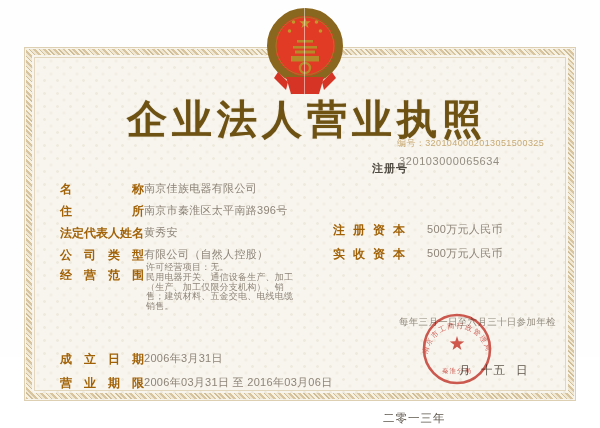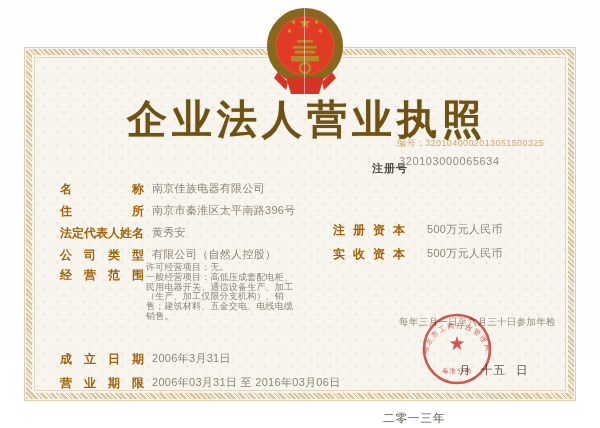--- a/index.html
+++ b/index.html
@@ -34,21 +34,21 @@
   .reg-label { position:absolute; left:372px; top:161px; font-size:11px;
                color:#4f4a42; font-weight:bold; letter-spacing:1px;text-align:center; }
   .reg-value { position:absolute; left:399px; top:155px; font-size:11px;
                color:#928c81; letter-spacing:.6px; }
 
   .row { position:absolute; font-size:12px; white-space:nowrap; }
   .flabel { display:inline-block; vertical-align:top; color:#a16207; font-weight:bold;
             text-align:justify; text-align-last:justify; -moz-text-align-last:justify; }
   .flabel.w84 { width:84px; }
   .flabel.w72 { width:72px; }
-  .fvalue { color:#8d8478; font-size:11px; margin-left:8px; letter-spacing:.3px; }
+  .fvalue { color:#8d8478; font-size:11px; margin-left:0; letter-spacing:.3px; }
 
   .scope-lines { position:absolute; left:146px; top:263px; width:170px;
                  font-size:9px; line-height:9.8px; color:#8d8478; letter-spacing:.2px; }
 
   .note { position:absolute; font-size:9.5px; color:#928b7f; letter-spacing:.3px; }
   .date-part { position:absolute; top:363px; font-size:11.5px; color:#5e574d;
                letter-spacing:1px; }
 
   .seal { position:absolute; left:419px; top:310px; width:76px; height:78px;
           opacity:.82; mix-blend-mode:multiply; }
@@ -98,21 +98,20 @@
     <span class="flabel w84">法定代表人姓名</span><span class="fvalue">黄秀安</span>
   </div>
   <div class="row" style="left:60px; top:247px;">
     <span class="flabel w84">公司类型</span><span class="fvalue">有限公司（自然人控股）</span>
   </div>
   <div class="row" style="left:60px; top:267px;">
     <span class="flabel w84">经营范围</span>
   </div>
   <div class="scope-lines">
     <div>许可经营项目：无。</div>
-    <div>一般经营项目：高低压成套配电柜、</div>
     <div>民用电器开关、通信设备生产、加工</div>
     <div>（生产、加工仅限分支机构）、销</div>
     <div>售；建筑材料、五金交电、电线电缆</div>
     <div>销售。</div>
   </div>
   <div class="row" style="left:60px; top:351px;">
     <span class="flabel w84">成立日期</span><span class="fvalue">2006年3月31日</span>
   </div>
   <div class="row" style="left:60px; top:375px;">
     <span class="flabel w84">营业期限</span><span class="fvalue">2006年03月31日 至 2016年03月06日</span>

